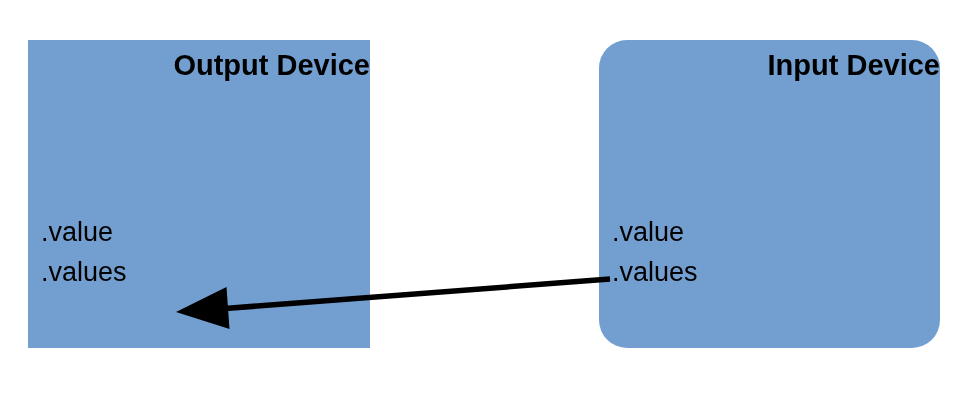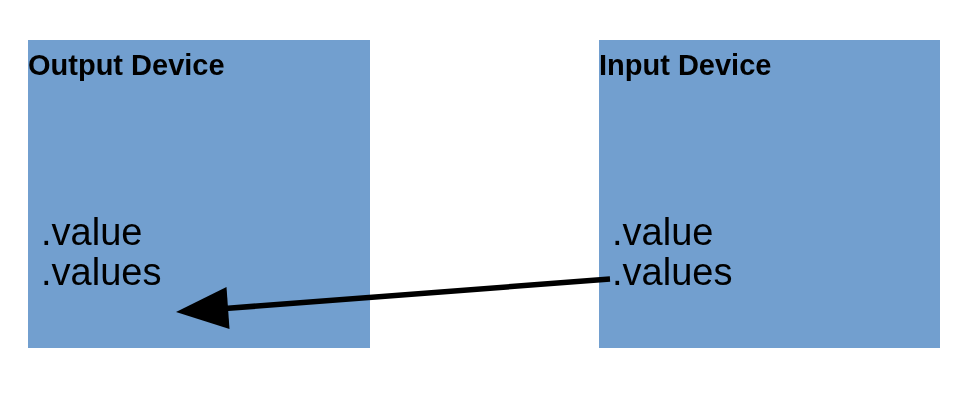--- a/index.html
+++ b/index.html
@@ -19,31 +19,31 @@
   .box {
     position: absolute;
     top: 40px;
     height: 308px;
     background: #729fcf;
   }
   #box-output { left: 28px;  width: 342px; }
   #box-input  { left: 599px; width: 341px; }
   .box-title {
     margin-top: 8px;
-    text-align: left;
+    text-align: right;
     font-size: 29px;
     font-weight: bold;
     line-height: 34px;
     white-space: nowrap;
   }
   .props {
     position: absolute;
     top: 172px;
     left: 13px;
-    font-size: 38px;
+    font-size: 27px;
     line-height: 40px;
     white-space: nowrap;
   }
   #arrow-layer {
     position: absolute;
     left: 0;
     top: 0;
     width: 974px;
     height: 406px;
     pointer-events: none;
@@ -55,21 +55,21 @@
 <div id="canvas" style="background: rgb(255, 255, 255);">
 
   <div class="box" id="box-output" style="background: rgb(114, 159, 207);">
     <div class="box-title">Output Device</div>
     <div class="props">
       <div>.value</div>
       <div>.values</div>
     </div>
   </div>
 
-  <div class="box" id="box-input" style="background: rgb(114, 159, 207);">
+  <div class="box" id="box-input" style="background: rgb(114, 159, 207); border-radius: 28px;">
     <div class="box-title">Input Device</div>
     <div class="props">
       <div>.value</div>
       <div>.values</div>
     </div>
   </div>
 
   <svg id="arrow-layer" viewBox="0 0 974 406" xmlns="http://www.w3.org/2000/svg">
     <line x1="610" y1="279" x2="225" y2="308.5" stroke="#000000" stroke-width="5.5"></line>
     <polygon points="176,312 226.5,287 229.5,329" fill="#000000"></polygon>

